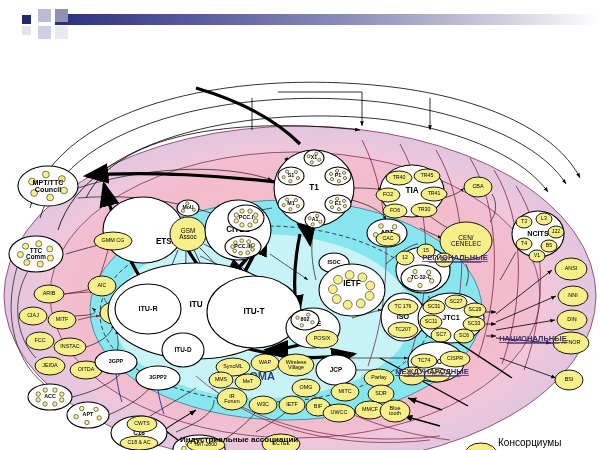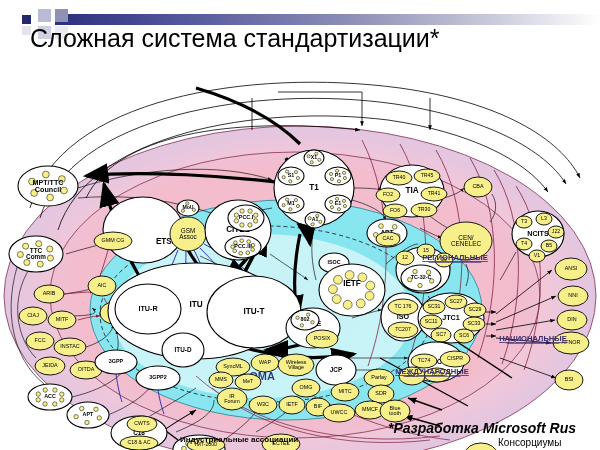--- a/index.html
+++ b/index.html
@@ -49,21 +49,20 @@
   <div id="banner">
     <div class="bar"></div>
     <div class="sq s1"></div>
     <div class="sq s2"></div>
     <div class="sq s3"></div>
     <div class="sq s4"></div>
     <div class="sq s5"></div>
     <div class="sq s6"></div>
   </div>
 
-  <div id="title">Сложная система стандартизации*</div>
 
   <div id="canvas">
     <svg class="fig" viewBox="0 0 600 392">
       <defs>
         <radialGradient id="gOuter" cx="50%" cy="50%" r="62%">
           <stop offset="0%" stop-color="#f9cdd9"></stop>
           <stop offset="62%" stop-color="#f7c5d4"></stop>
           <stop offset="86%" stop-color="#d9c2e2"></stop>
           <stop offset="100%" stop-color="#ffffff"></stop>
         </radialGradient>
@@ -819,17 +818,16 @@
             <line x1="506.6" x2="559.4" y1="285.4" y2="285.4" stroke="#3b2a6a" stroke-width="0.7"></line>
           </g>
           <g>
             <text x="432" y="316" text-anchor="middle" font-size="7.6" font-weight="bold" font-family="&quot;Liberation Sans&quot;, sans-serif" fill="#3b2a6a" text-decoration="underline">МЕЖДУНАРОДНЫЕ</text>
             <line x1="403.4" x2="460.6" y1="318.4" y2="318.4" stroke="#3b2a6a" stroke-width="0.7"></line>
           </g>
         </g>
     </svg>
 
     <div class="lbl cons" style="left:498px;top:335px;">Консорциумы</div>
-    <div class="lbl annot-it" style="left:388px;top:362px;">*Разработка Microsoft Rus</div>
     <div class="lbl ind" style="left:180px;top:377px;">Индустриальные ассоциации</div>
   </div>
 
 </div>
 
 </body></html>

